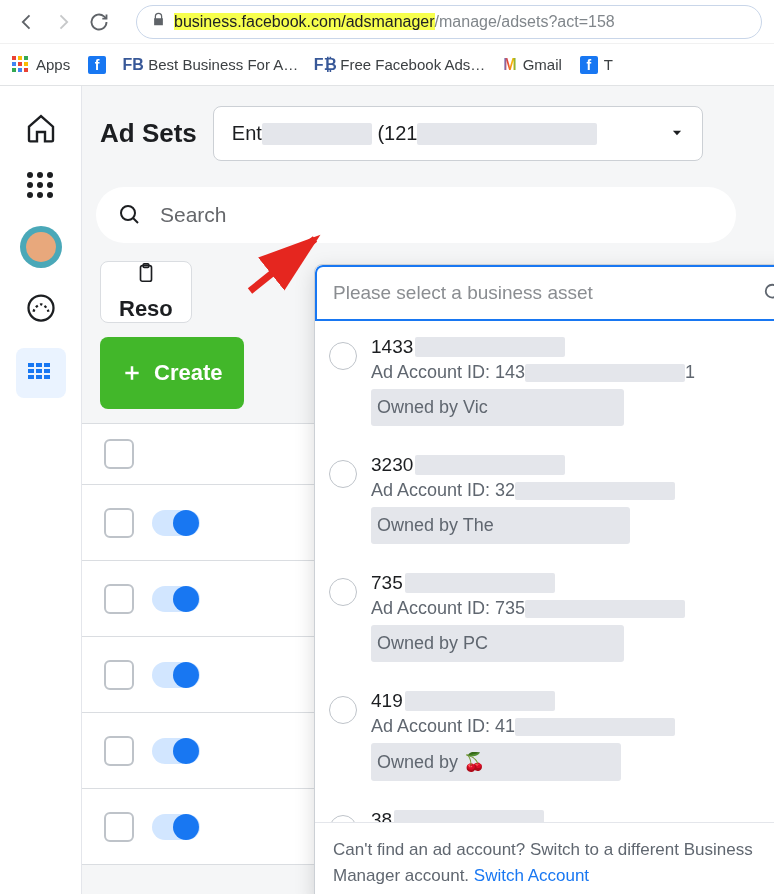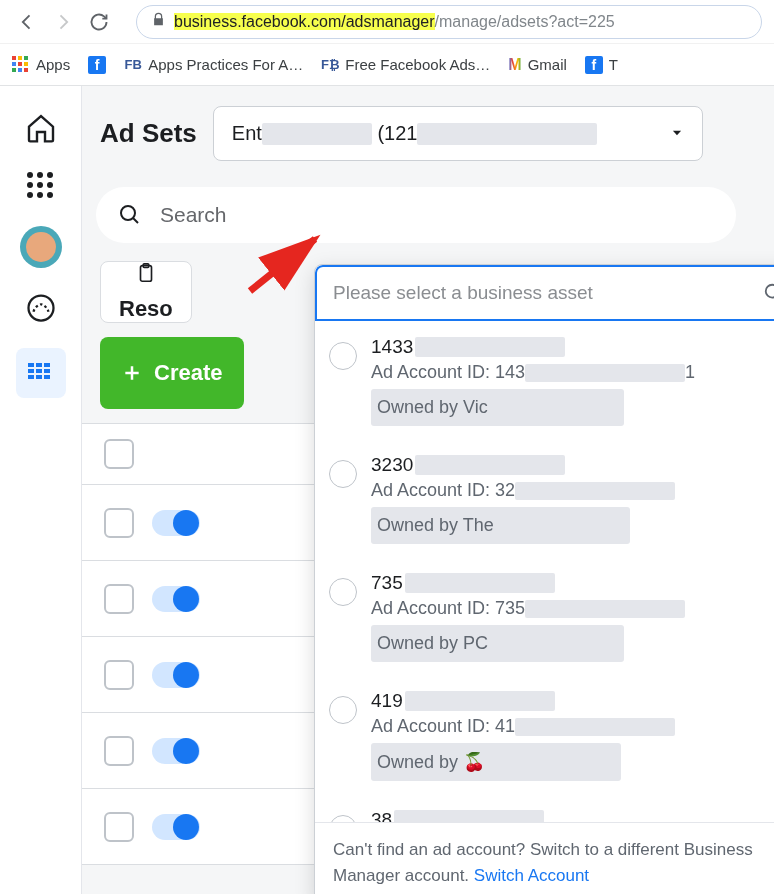--- a/index.html
+++ b/index.html
@@ -10,21 +10,21 @@
   .nav-btn { width: 30px; height: 30px; display:flex; align-items:center; justify-content:center; color:#606368; border-radius: 15px;}
   .nav-btn.disabled { opacity:0.35; }
   .url-pill-inner { display:flex; align-items:center; height:34px; border-radius:17px; border:1.5px solid #c9d6e9; padding:0 14px; background:#fff;}
   .url-lock { color:#606368; margin-right:8px;}
   .highlight { background:#f7ff4d; }
   .url-text { font-size:16px; white-space:nowrap; overflow:hidden; color:#202124;}
   .url-text .gray { color:#80868b; }
 
   .bookmarks-bar { display:flex; align-items:center; height:42px; padding:0 12px; gap:18px; border-bottom:1px solid #e1e3e5;}
   .bm-item { display:flex; align-items:center; gap:6px; font-size:15px; color:#3c4043; white-space:nowrap;}
-  .bm-icon { width:18px; height:18px; display:flex; align-items:center; justify-content:center; font-size:13px;}
+  .bm-icon { width:18px; height:18px; display:flex; align-items:center; justify-content:center; font-size:16px;}
   .apps-icon { width:18px; height:18px; display:grid; grid-template-columns:repeat(3,4px); grid-template-rows:repeat(3,4px); gap:2px;}
   .apps-icon span:nth-child(1){background:#ea4335;} .apps-icon span:nth-child(2){background:#fbbc04;} .apps-icon span:nth-child(3){background:#34a853;}
   .apps-icon span:nth-child(4){background:#4285f4;} .apps-icon span:nth-child(5){background:#ea4335;} .apps-icon span:nth-child(6){background:#fbbc04;}
   .apps-icon span:nth-child(7){background:#34a853;} .apps-icon span:nth-child(8){background:#4285f4;} .apps-icon span:nth-child(9){background:#ea4335;}
   .fb-box{width:18px;height:18px;background:#1877f2;color:#fff;font-weight:bold;font-size:14px;display:flex;align-items:center;justify-content:center;border-radius:2px;}
   .gmail-m{font-size:16px;font-weight:bold;background:linear-gradient(to right,#4285f4,#ea4335,#fbbc04,#34a853);-webkit-background-clip:text;color:transparent;}
 
   
   .workspace { display:flex; height: calc(894px - 44px - 42px); }
   .rail { width:82px; display:flex; flex-direction:column; align-items:center; padding-top:24px; gap:22px; border-right:1px solid #e4e6eb;}
@@ -101,21 +101,21 @@
       </svg>
   </div>
   <div style="width:10px"></div>
   <div class="url-pill-inner" style="flex:1;">
     <span class="url-lock">
       <svg width="15" height="15" viewBox="0 0 24 24" fill="#5f6368">
           <path d="M6 10V7a6 6 0 1 1 12 0v3h1v11H5V10h1zm2 0h8V7a4 4 0 1 0-8 0v3z"></path>
         </svg>
     </span>
     <span class="url-text">
-      <span class="highlight"><span>business.facebook.com</span><span>/adsmanager</span></span><span class="gray">/manage/adsets?act=225</span>
+      <span class="highlight"><span>business.facebook.com</span><span>/adsmanager</span></span><span class="gray">/manage/adsets?act=158</span>
     </span>
   </div>
 </div>
 
 <div class="bookmarks-bar">
   <div class="bm-item">
     <div class="apps-icon">
         <span></span>
         <span></span>
         <span></span>
@@ -126,21 +126,21 @@
         <span></span>
         <span></span>
       </div>
     <span>Apps</span>
   </div>
   <div class="bm-item">
       <div class="fb-box">f</div>
     </div>
   <div class="bm-item">
     <span class="bm-icon" style="color:#385898;font-weight:700;">FB</span>
-    <span>Apps Practices For A…</span>
+    <span>Best Business For A…</span>
   </div>
   <div class="bm-item">
     <span class="bm-icon" style="color:#385898;font-weight:700;">F₿</span>
     <span>Free Facebook Ads…</span>
   </div>
   <div class="bm-item">
     <span class="gmail-m">M</span>
     <span>Gmail</span>
   </div>
   <div class="bm-item">

